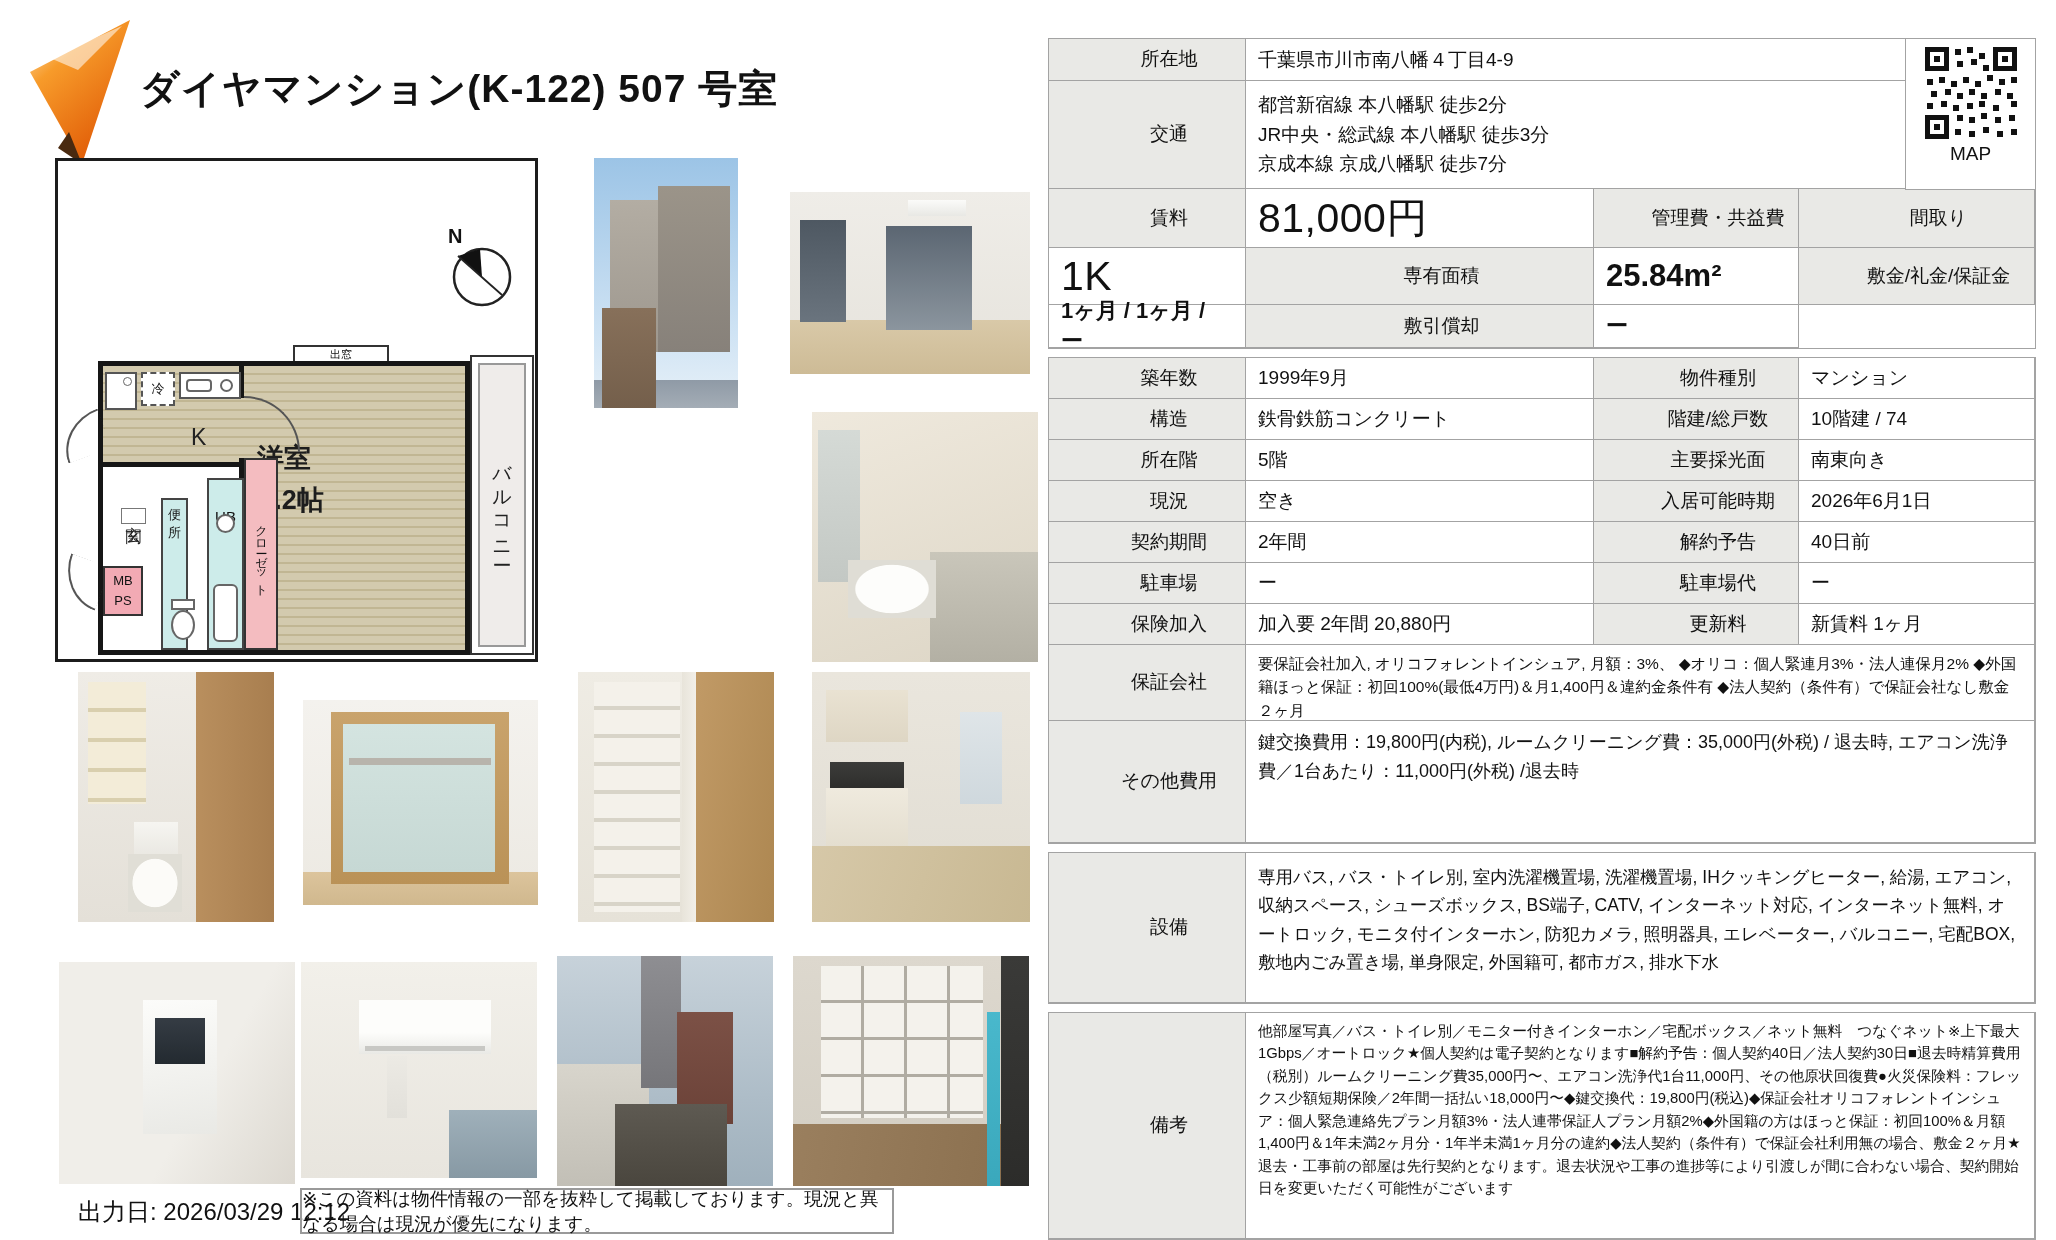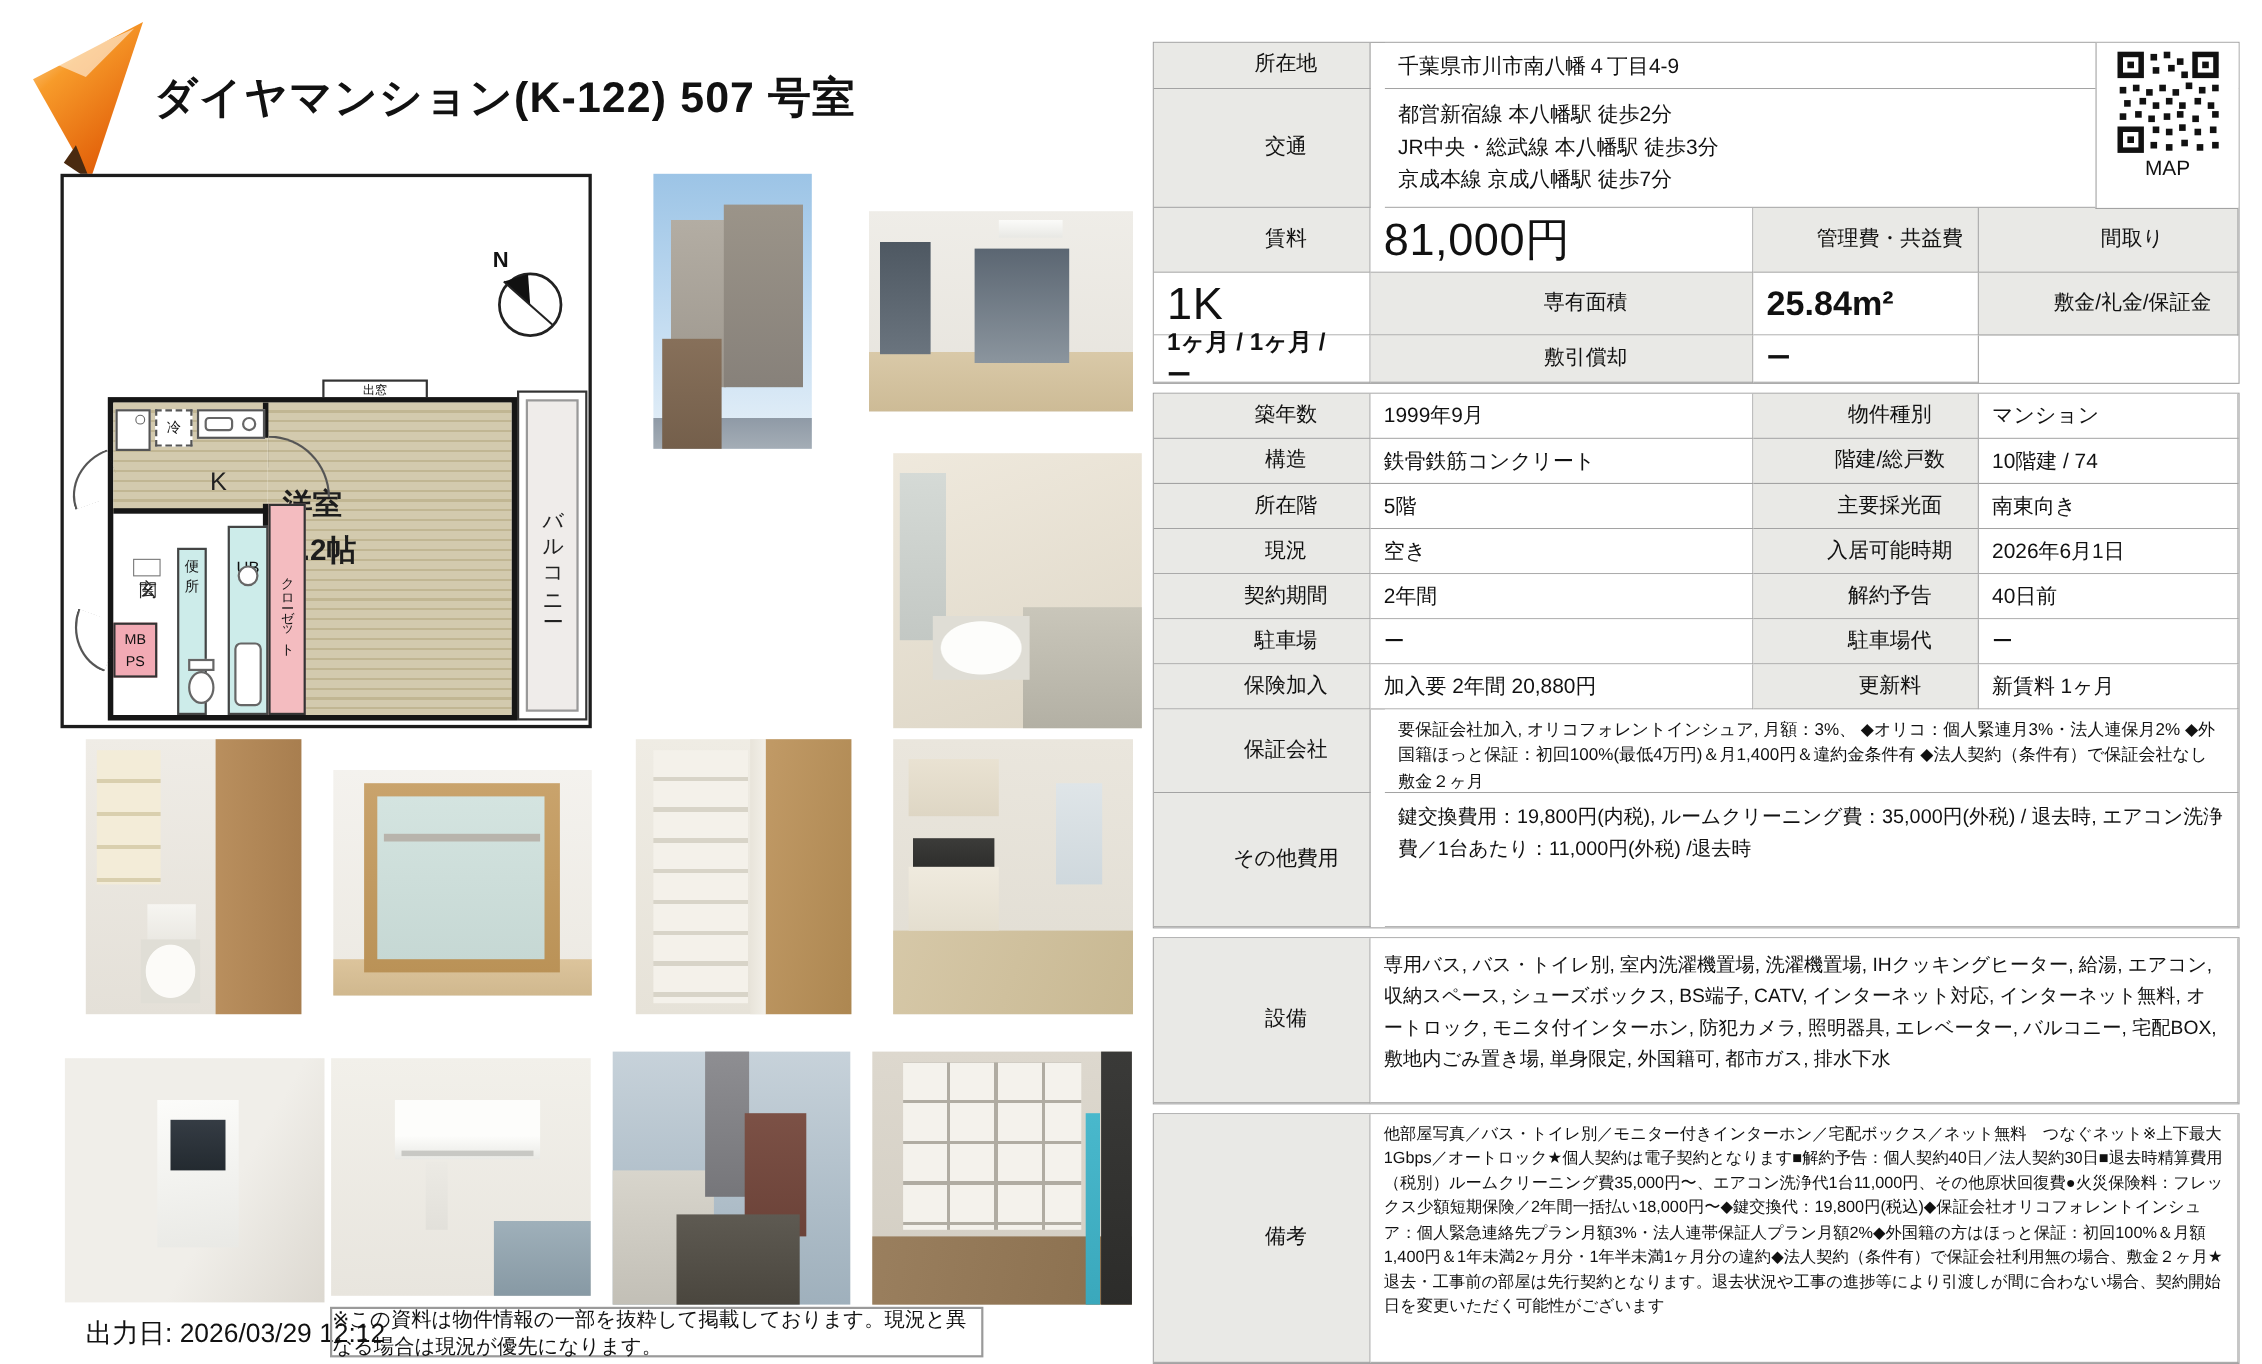--- a/index.html
+++ b/index.html
@@ -165,21 +165,21 @@
   .tbl { display:grid; border:1px solid #a3a3a3; background:#fff; position:relative; }
   .tbl + .tbl { margin-top:8px; }
   .b1 { grid-template-columns:197px 348px 205px 236px; grid-template-rows:42px 108px 59px 57px 43px; }
   .b2 { grid-template-columns:197px 348px 205px 236px; grid-template-rows:repeat(7,41px) 76px 122px; }
   .b3 { grid-template-columns:197px 789px; grid-template-rows:150px; }
   .b4 { grid-template-columns:197px 789px; grid-template-rows:226px; }
   .lab { background:#e9e9e6; display:flex; align-items:center; justify-content:center; font-size:19px; text-align:center;
          border-right:1px solid #a3a3a3; border-bottom:1px solid #a3a3a3; line-height:1.2;padding-left:44px; }
   .val { display:flex; align-items:center; padding:2px 12px; font-size:19px;
          border-right:1px solid #a3a3a3; border-bottom:1px solid #a3a3a3; background:#fff; }
-  .span3 { grid-column:span 3;margin-left:13px; }
+  .span3 { grid-column:span 3; }
   .pre { white-space:pre-line; line-height:1.55; }
   .big { font-size:41px; font-weight:normal; letter-spacing:.5px; }
   .bold21 { font-size:22px; font-weight:bold; }
   .blocktext { display:block; padding:7px 12px; }
   .fs15 { font-size:15.5px; line-height:1.5; }
   .fs18 { font-size:18px; line-height:1.62; }
   .fs17 { font-size:17.5px; line-height:1.62; padding-top:10px; }
   .fs14 { font-size:14.8px; line-height:1.52; }
   .area-sup { font-size:31px; font-weight:bold; }
   .qrcell { position:absolute; right:0; top:0; width:130px; height:151px; background:#fff;

